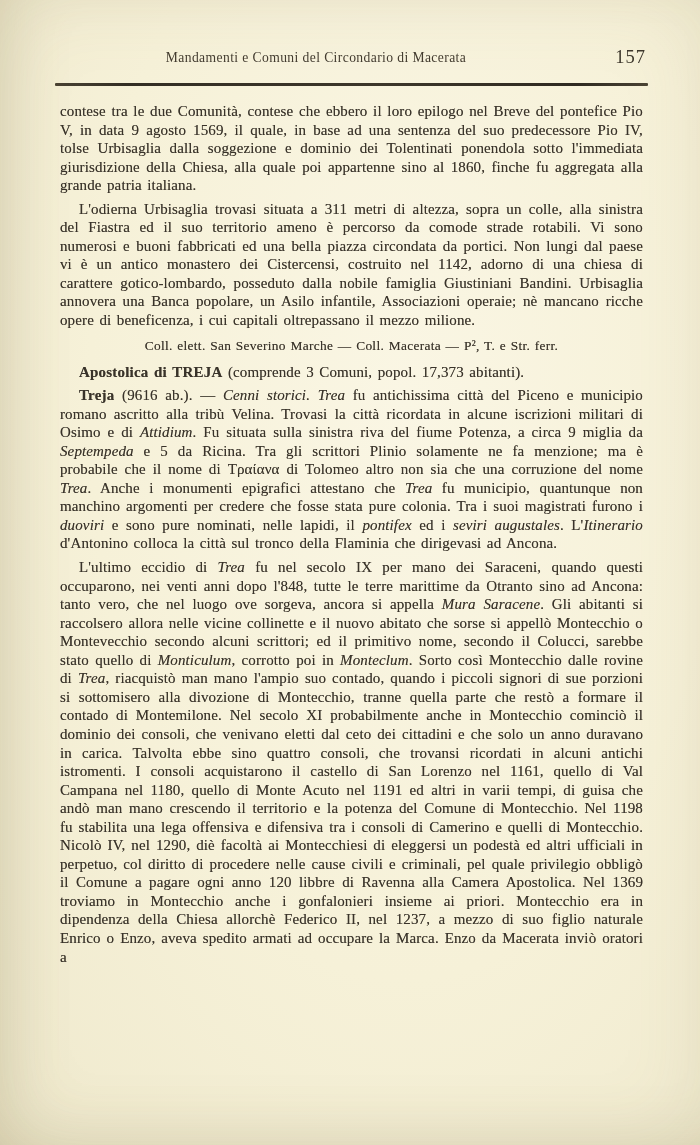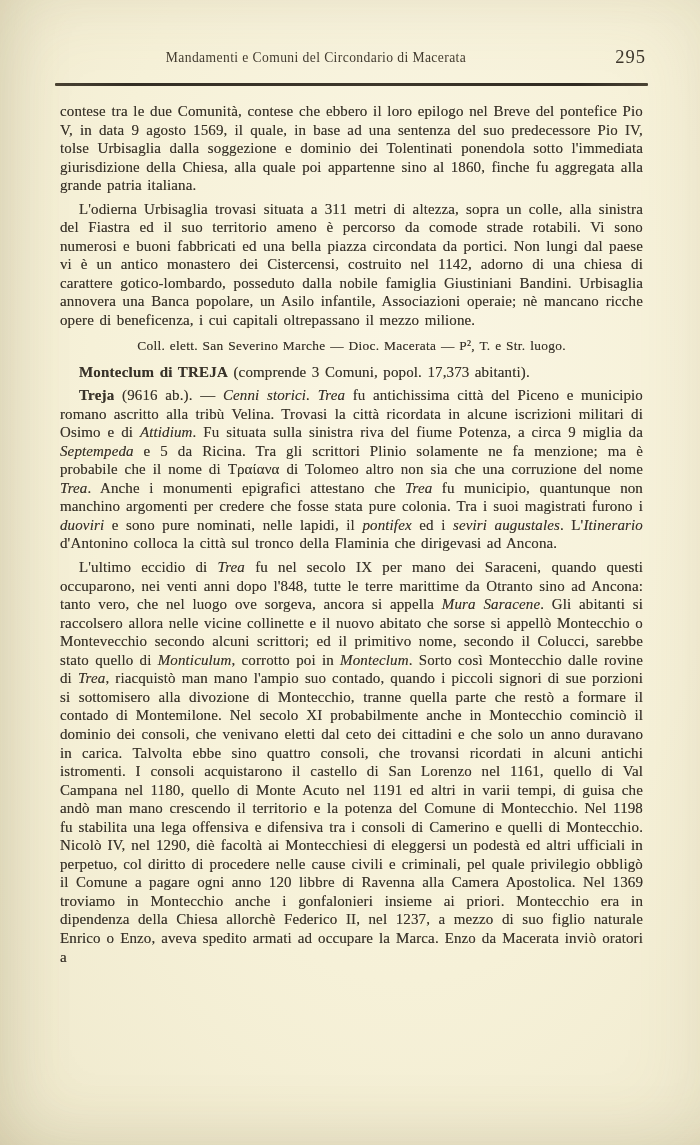--- a/index.html
+++ b/index.html
@@ -52,24 +52,24 @@
   .sp-above{margin-top:9px !important;}
   .i{font-style:italic;}
   .b{font-weight:bold;letter-spacing:.2px;}
 </style>
 </head>
 <body>
 
 <div class="page">
   <div class="running-head">
     <div class="header-title">Mandamenti e Comuni del Circondario di Macerata</div>
-    <div class="page-number">295</div>
+    <div class="page-number">157</div>
   </div>
   <div class="rule"></div>
   <div class="page-body">
       <p class="cont"><span>contese tra le due Comunità, contese che ebbero il loro epilogo nel Breve del pontefice Pio V, in data 9 agosto 1569, il quale, in base ad una sentenza del suo predecessore Pio IV, tolse Urbisaglia dalla soggezione e dominio dei Tolentinati ponendola sotto l'immediata giurisdizione della Chiesa, alla quale poi appartenne sino al 1860, finche fu aggregata alla grande patria italiana.</span></p>
       <p class="ind"><span>L'odierna Urbisaglia trovasi situata a 311 metri di altezza, sopra un colle, alla sinistra del Fiastra ed il suo territorio ameno è percorso da comode strade rotabili. Vi sono numerosi e buoni fabbricati ed una bella piazza circondata da portici. Non lungi dal paese vi è un antico monastero dei Cistercensi, costruito nel 1142, adorno di una chiesa di carattere gotico-lombardo, posseduto dalla nobile famiglia Giustiniani Bandini. Urbisaglia annovera una Banca popolare, un Asilo infantile, Associazioni operaie; nè mancano ricche opere di beneficenza, i cui capitali oltrepassano il mezzo milione.</span></p>
-      <p class="center-small"><span>Coll. elett. San Severino Marche — Dioc. Macerata — P², T. e Str. luogo.</span></p>
-      <p class="ind sp-above"><span class="b">Monteclum di TREJA</span><span> (comprende 3 Comuni, popol. 17,373 abitanti).</span></p>
+      <p class="center-small"><span>Coll. elett. San Severino Marche — Coll. Macerata — P², T. e Str. ferr.</span></p>
+      <p class="ind sp-above"><span class="b">Apostolica di TREJA</span><span> (comprende 3 Comuni, popol. 17,373 abitanti).</span></p>
       <p class="ind"><span class="b">Treja</span><span> (9616 ab.). — </span><span class="i">Cenni storici.</span><span> </span><span class="i">Trea</span><span> fu antichissima città del Piceno e municipio romano ascritto alla tribù Velina. Trovasi la città ricordata in alcune iscrizioni militari di Osimo e di </span><span class="i">Attidium</span><span>. Fu situata sulla sinistra riva del fiume Potenza, a circa 9 miglia da </span><span class="i">Septempeda</span><span> e 5 da Ricina. Tra gli scrittori Plinio solamente ne fa menzione; ma è probabile che il nome di Τραίανα di Tolomeo altro non sia che una corruzione del nome </span><span class="i">Trea</span><span>. Anche i monumenti epigrafici attestano che </span><span class="i">Trea</span><span> fu municipio, quantunque non manchino argomenti per credere che fosse stata pure colonia. Tra i suoi magistrati furono i </span><span class="i">duoviri</span><span> e sono pure nominati, nelle lapidi, il </span><span class="i">pontifex</span><span> ed i </span><span class="i">seviri augustales</span><span>. L'</span><span class="i">Itinerario</span><span> d'Antonino colloca la città sul tronco della Flaminia che dirigevasi ad Ancona.</span></p>
       <p class="ind"><span>L'ultimo eccidio di </span><span class="i">Trea</span><span> fu nel secolo IX per mano dei Saraceni, quando questi occuparono, nei venti anni dopo l'848, tutte le terre marittime da Otranto sino ad Ancona: tanto vero, che nel luogo ove sorgeva, ancora si appella </span><span class="i">Mura Saracene</span><span>. Gli abitanti si raccolsero allora nelle vicine collinette e il nuovo abitato che sorse si appellò Montecchio o Montevecchio secondo alcuni scrittori; ed il primitivo nome, secondo il Colucci, sarebbe stato quello di </span><span class="i">Monticulum</span><span>, corrotto poi in </span><span class="i">Monteclum</span><span>. Sorto così Montecchio dalle rovine di </span><span class="i">Trea</span><span>, riacquistò man mano l'ampio suo contado, quando i piccoli signori di sue porzioni si sottomisero alla divozione di Montecchio, tranne quella parte che restò a formare il contado di Montemilone. Nel secolo XI probabilmente anche in Montecchio cominciò il dominio dei consoli, che venivano eletti dal ceto dei cittadini e che solo un anno duravano in carica. Talvolta ebbe sino quattro consoli, che trovansi ricordati in alcuni antichi istromenti. I consoli acquistarono il castello di San Lorenzo nel 1161, quello di Val Campana nel 1180, quello di Monte Acuto nel 1191 ed altri in varii tempi, di guisa che andò man mano crescendo il territorio e la potenza del Comune di Montecchio. Nel 1198 fu stabilita una lega offensiva e difensiva tra i consoli di Camerino e quelli di Montecchio. Nicolò IV, nel 1290, diè facoltà ai Montecchiesi di eleggersi un podestà ed altri ufficiali in perpetuo, col diritto di procedere nelle cause civili e criminali, pel quale privilegio obbligò il Comune a pagare ogni anno 120 libbre di Ravenna alla Camera Apostolica. Nel 1369 troviamo in Montecchio anche i gonfalonieri insieme ai priori. Montecchio era in dipendenza della Chiesa allorchè Federico II, nel 1237, a mezzo di suo figlio naturale Enrico o Enzo, aveva spedito armati ad occupare la Marca. Enzo da Macerata inviò oratori a</span></p>
     </div>
 </div>
 
 </body></html>

